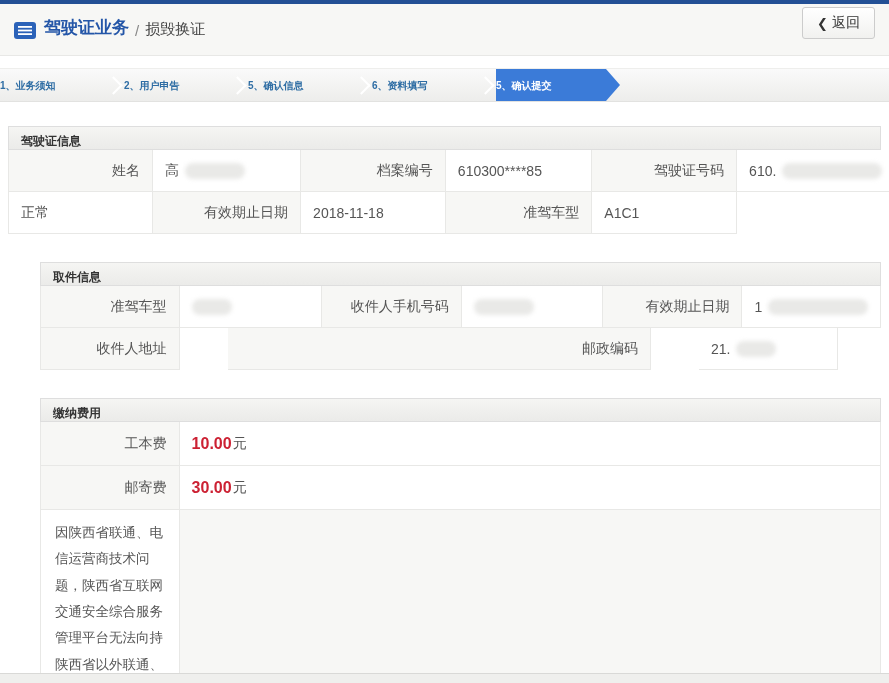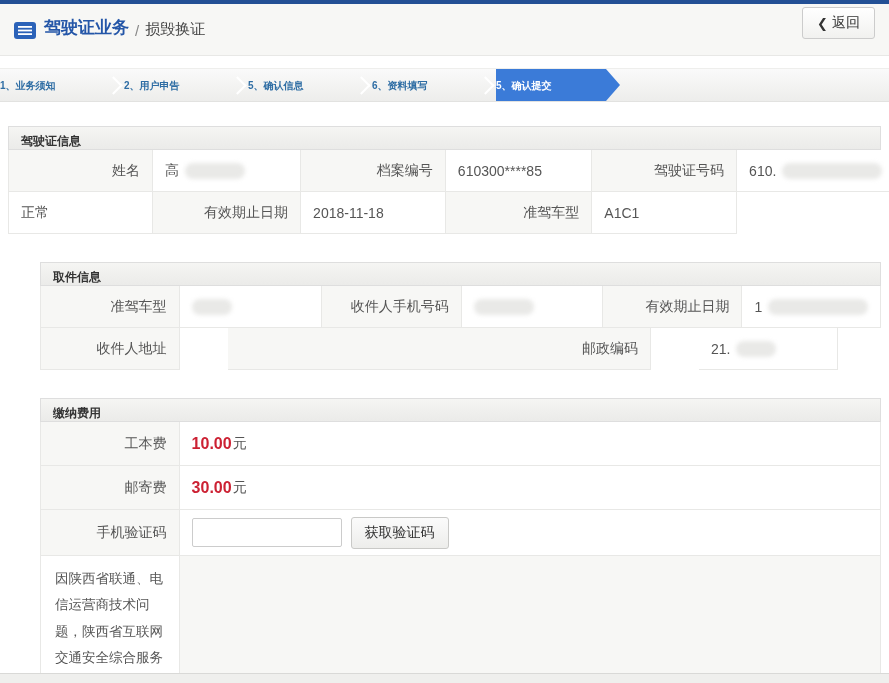--- a/index.html
+++ b/index.html
@@ -204,27 +204,20 @@
     </div>
   </div>
   <div class="trow cols2 fee-row">
     <div class="cell lab">邮寄费</div>
     <div class="cell val">
       <span class="amount">30.00</span>
       <span class="unit">元</span>
     </div>
   </div>
   <div class="trow cols2">
-    <div class="cell lab">手机验证码</div>
-    <div class="cell val" style="min-height:46px">
-      <input class="sms-input" type="text" value="" style="">
-      <button class="get-code-btn">获取验证码</button>
-    </div>
-  </div>
-  <div class="trow cols2">
     <div class="cell val warning-cell">因陕西省联通、电信运营商技术问题，陕西省互联网交通安全综合服务管理平台无法向持陕西省以外联通、电信手机号码的用户发送短信,因此无法向此类用户提供陕西省交通管理业务的网上办理/预约等服务。请此类用户避免无谓操作！</div>
     <div class="cell lab">短信接收提示</div>
   </div>
 </div>
 
 <div class="footer-actions">
   <button class="btn-primary">上一步</button>
   <button class="btn-primary">完成</button>
 </div>
 

